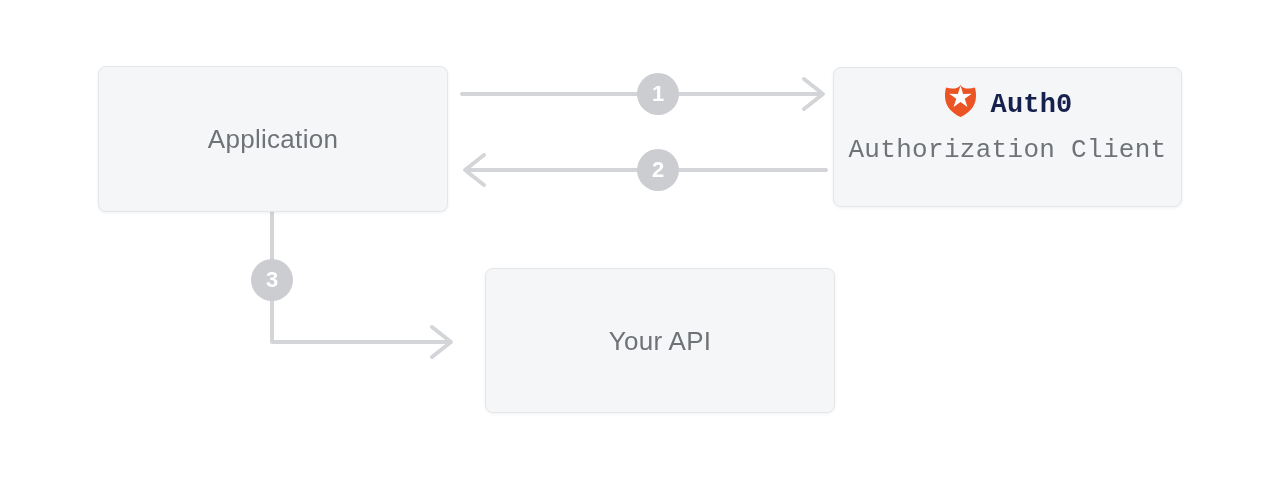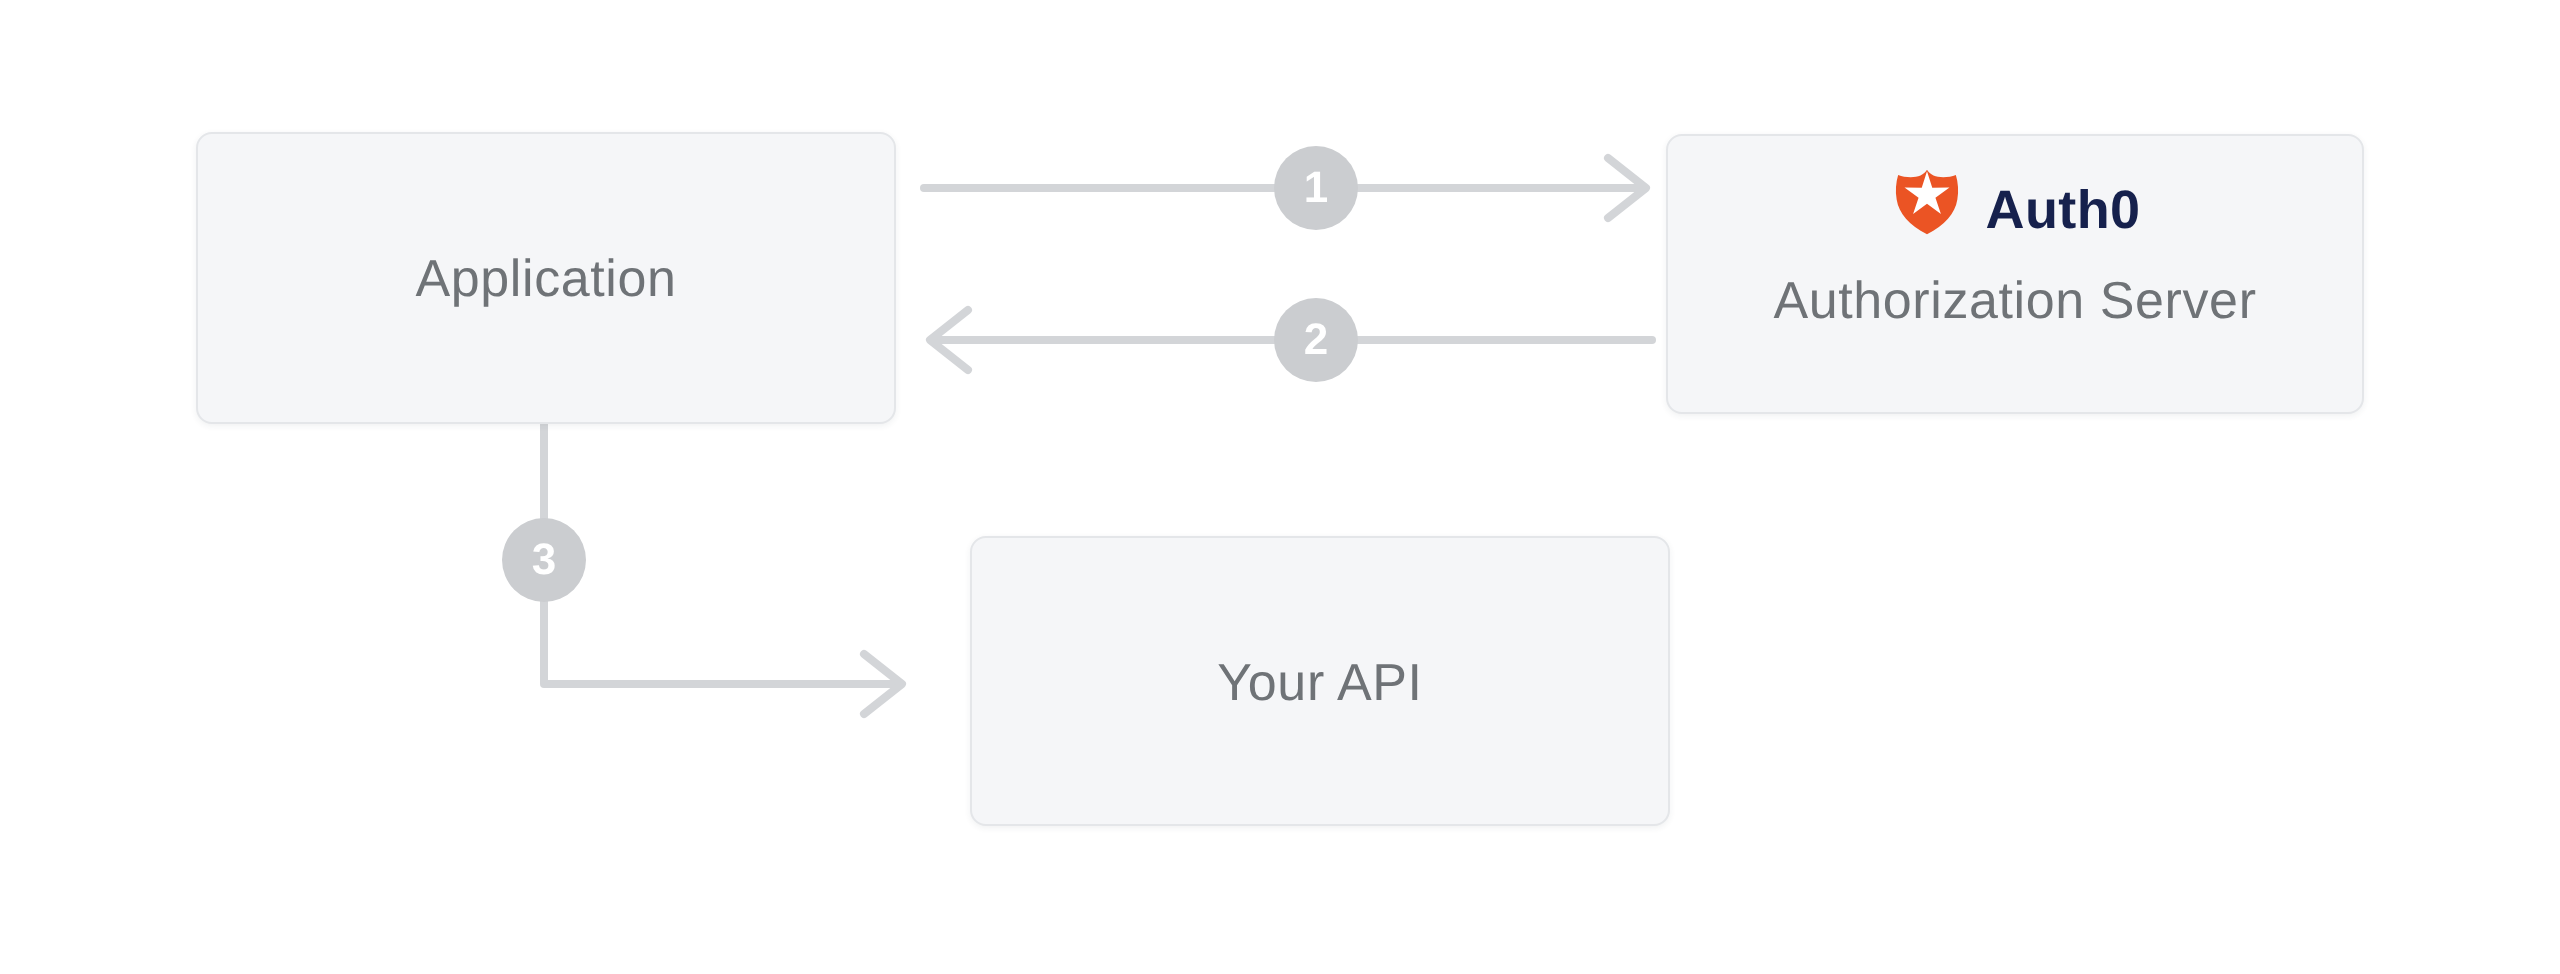--- a/index.html
+++ b/index.html
@@ -33,21 +33,21 @@
     align-items: center;
     justify-content: center;
     color: #6f7377;
     font-size: 26px;
     line-height: 38px;
     font-weight: 500;
     text-align: left;
     letter-spacing: 0.3px;
   }
   .node-application { left: 98px;  top: 66px;  width: 348px; height: 144px; }
-  .node-auth0       { left: 833px; top: 67px;  width: 349px; height: 140px; padding-bottom: 21px; box-sizing: border-box; }
+  .node-auth0       { left: 833px; top: 67px;  width: 349px; height: 140px; padding-bottom: 21px; box-sizing: border-box; font-family: Liberation Mono, monospace; }
   .node-api         { left: 485px; top: 268px; width: 348px; height: 143px; gap: 36px; }
   .brand-row {
     display: flex;
     align-items: center;
     gap: 11px;
     margin-bottom: 6px;
   }
   .brand-row svg { display: block; }
   .brand-name {
     font-size: 27px;
@@ -108,21 +108,21 @@
           C92 19 93 31 91 42
           C88 61 74 77 50 89
           C26 77 12 61 9 42
           C7 31 8 19 11 9
           C16 11 22 12 28 12
           C38 12 46 9 50 2 Z"></path>
         <polygon fill="#ffffff" points="50,4 57.1,26.3 80.4,26.1 61.4,39.7 68.8,61.9 50,48 31.2,61.9 38.6,39.7 19.6,26.1 42.9,26.3"></polygon>
       </svg>
       <span class="brand-name">Auth0</span>
     </div>
-    <div>Authorization Server</div>
+    <div>Authorization Client</div>
   </div>
 
   <div class="node node-api">
     <div>Your API</div>
   </div>
 
   <div class="badge badge-1">1</div>
   <div class="badge badge-2">2</div>
   <div class="badge badge-3">3</div>
 

